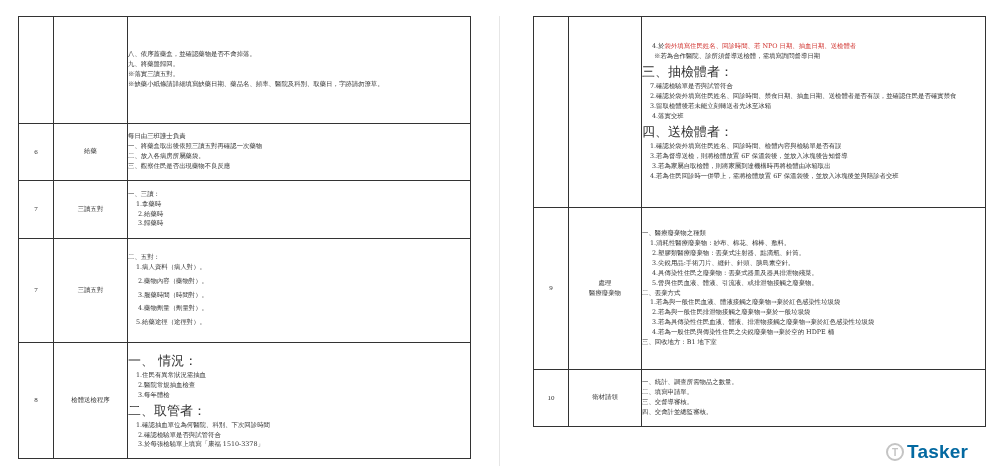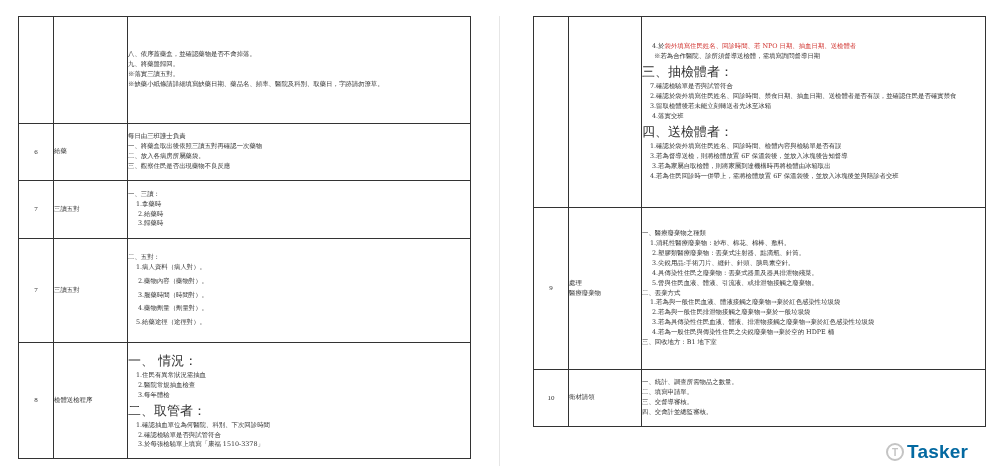--- a/index.html
+++ b/index.html
@@ -4,21 +4,21 @@
 <style>
   html,body{margin:0;padding:0;background:#fff;}
   body{width:1000px;height:475px;position:relative;overflow:hidden;font-family:"DejaVu Serif","Liberation Serif",serif;color:#333;}
   .page{position:absolute;top:0;height:382px;}
   #page-left{left:0;width:500px;}
   #page-right{left:500px;width:500px;}
   .page-divider{position:absolute;left:499px;top:16px;width:1px;height:450px;background:#e6e6e6;}
   table.doc{position:absolute;border-collapse:collapse;table-layout:fixed;font-size:6.4px;line-height:1.55;}
   table.doc td{border:1px solid #333;vertical-align:middle;padding:0;}
   td.num{text-align:center;font-family:"Liberation Serif",serif;font-size:7px;}
-  td.item{text-align:left;}
+  td.item{text-align:center;}
   td.content{vertical-align:top;padding:2px 4px 2px 6px;}
   .line{white-space:nowrap;}
   .wrap{white-space:normal;}
   .i1{padding-left:8px;}
   .i2{padding-left:10px;}
   .i3{padding-left:12px;}
   .big{font-size:13px;}
   .red{color:#d0312d;}
   .ul{}
   .sp{margin-top:4px;}

